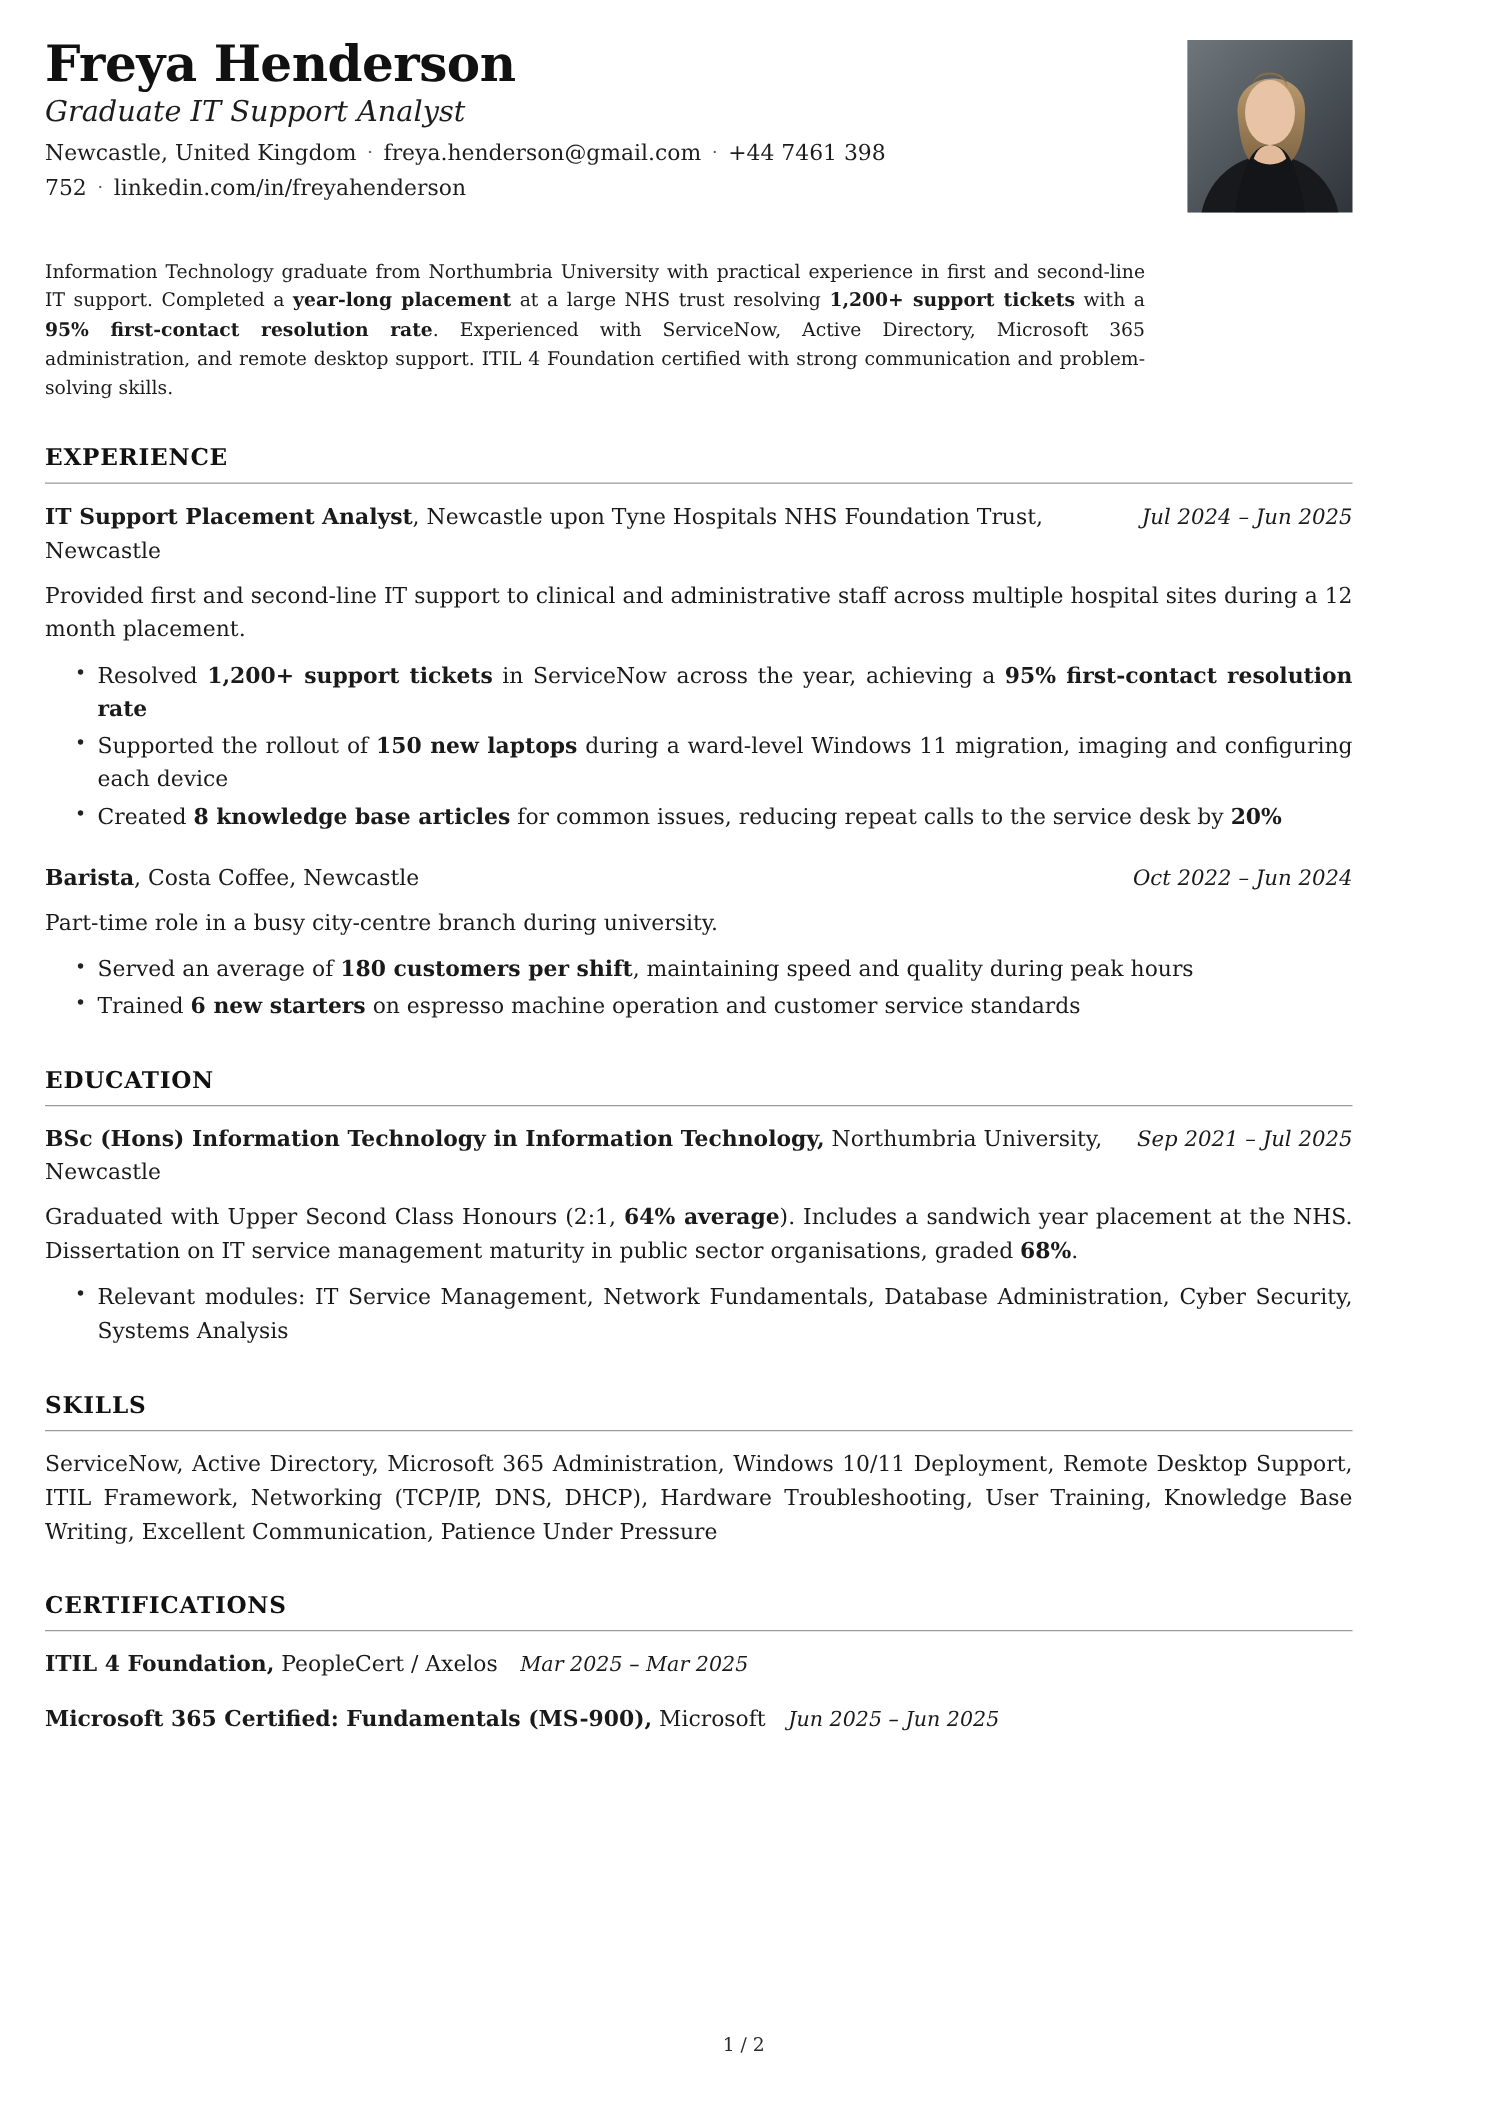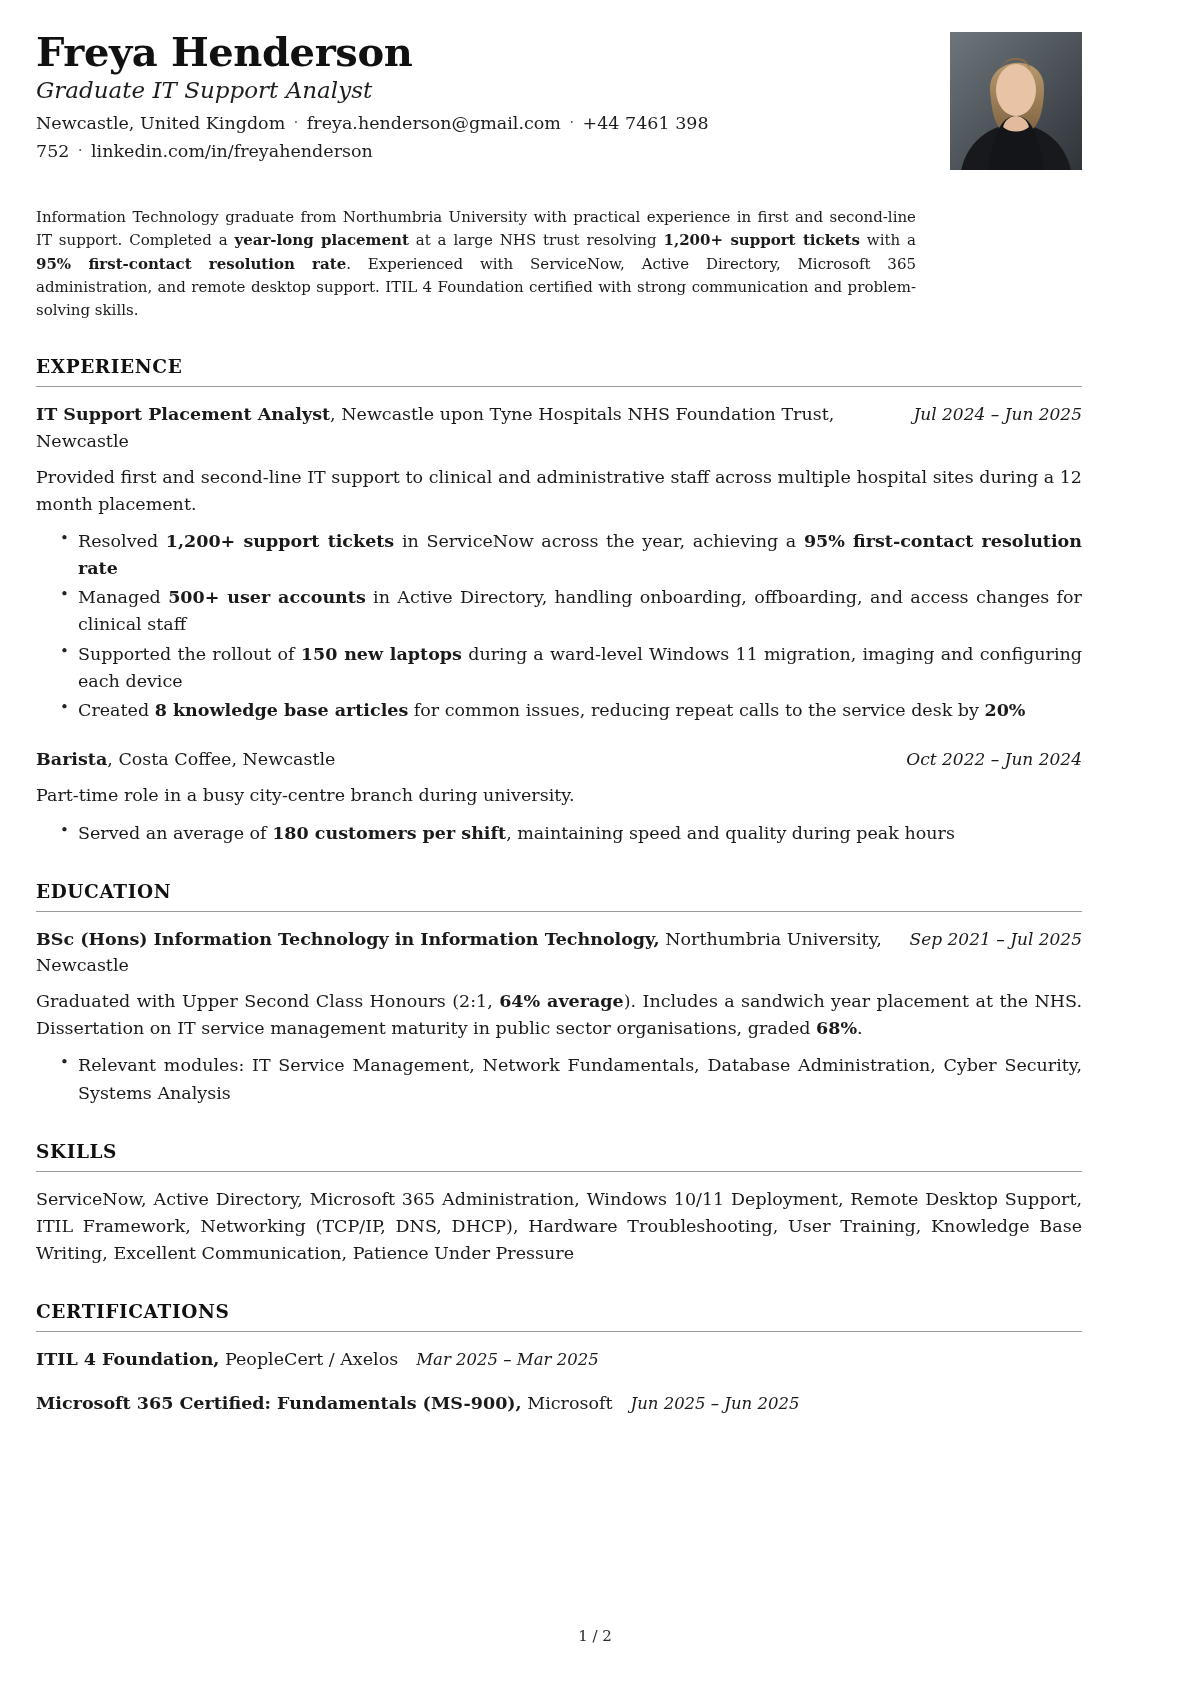--- a/index.html
+++ b/index.html
@@ -231,33 +231,33 @@
         <div class="section-title">EXPERIENCE</div>
         <div class="rule"></div>
         <div class="entry">
           <div class="entry-head">
             <div class="entry-title"><b>IT Support Placement Analyst</b><span>, Newcastle upon Tyne Hospitals NHS Foundation Trust, Newcastle</span></div>
             <div class="entry-date">Jul 2024 – Jun 2025</div>
           </div>
           <div class="entry-desc"><span>Provided first and second-line IT support to clinical and administrative staff across multiple hospital sites during a 12 month placement.</span></div>
           <ul class="bullets">
             <li><span>Resolved </span><b>1,200+ support tickets</b><span> in ServiceNow across the year, achieving a </span><b>95% first-contact resolution rate</b></li>
-            <li><span>Managed </span><b>500+ user accounts</b><span> in Active Directory, handling onboarding, offboarding, and access changes for clinical staff</span></li>
             <li><span>Supported the rollout of </span><b>150 new laptops</b><span> during a ward-level Windows 11 migration, imaging and configuring each device</span></li>
             <li><span>Created </span><b>8 knowledge base articles</b><span> for common issues, reducing repeat calls to the service desk by </span><b>20%</b></li>
           </ul>
         </div>
         <div class="entry">
           <div class="entry-head">
             <div class="entry-title"><b>Barista</b><span>, Costa Coffee, Newcastle</span></div>
             <div class="entry-date">Oct 2022 – Jun 2024</div>
           </div>
           <div class="entry-desc"><span>Part-time role in a busy city-centre branch during university.</span></div>
           <ul class="bullets">
             <li><span>Served an average of </span><b>180 customers per shift</b><span>, maintaining speed and quality during peak hours</span></li>
+            <li><span>Trained </span><b>6 new starters</b><span> on espresso machine operation and customer service standards</span></li>
           </ul>
         </div>
       </div>
       <div class="section">
         <div class="section-title">EDUCATION</div>
         <div class="rule"></div>
         <div class="entry">
           <div class="entry-head">
             <div class="entry-title"><b>BSc (Hons) Information Technology in Information Technology,</b><span> Northumbria University, Newcastle</span></div>
             <div class="entry-date">Sep 2021 – Jul 2025</div>

